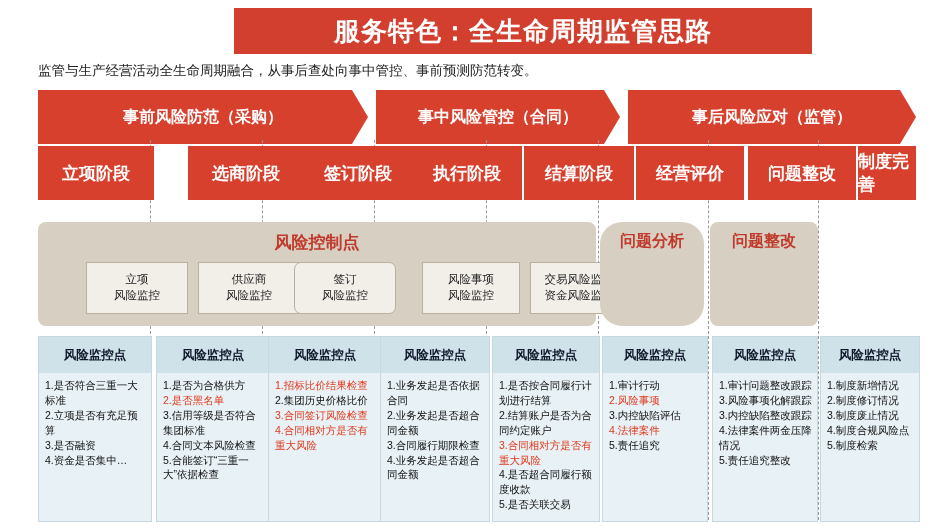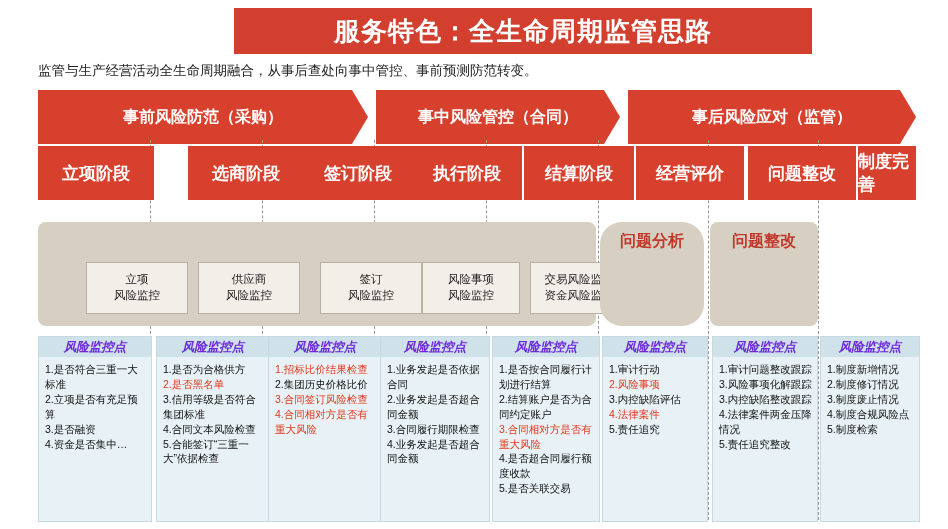--- a/index.html
+++ b/index.html
@@ -144,21 +144,21 @@
     color: #222222;
     display: flex;
     flex-direction: column;
     align-items: center;
     justify-content: center;
     line-height: 1.35;
     text-align: center;
   }
   .ctrl-box.c0 { left: 48px;  width: 100px; }
   .ctrl-box.c1 { left: 160px; width: 100px; }
-  .ctrl-box.c2 { left: 282px; width: 100px; }
+  .ctrl-box.c2 { left: 256px; width: 100px; border-radius: 7px; }
   .ctrl-box.c3 { left: 384px; width: 96px; }
   .ctrl-box.c4 { left: 492px; width: 96px; }
 
   
   .mon {
     position: absolute;
     top: 336px;
     height: 184px;
     background: #e8f1f5;
     border: 1px solid #c6d8e0;
@@ -166,29 +166,28 @@
   .mon.m0 { left: 38px;  width: 112px; }
   .mon.m1 { left: 156px; width: 112px; }
   .mon.m2 { left: 268px; width: 112px; }
   .mon.m3 { left: 380px; width: 108px; }
   .mon.m4 { left: 492px; width: 106px; }
   .mon.m5 { left: 602px; width: 104px; }
   .mon.m6 { left: 712px; width: 104px; }
   .mon.m7 { left: 820px; width: 98px; }
 
   .mon-head {
-    height: 20px;
+    height: 36px;
     background: #cfe2ea;
     display: flex;
     align-items: center;
     justify-content: center;
     font-size: 12.5px;
     font-weight: bold;
-    color: #6d28d9;
-    font-style: italic;
+    color: #0f172a;
   }
   .mon-body {
     padding: 5px 5px 0 6px;
     font-size: 10.5px;
     line-height: 1.42;
     color: #111111;
   }
   .mon-body .line { white-space: pre-wrap; }
   .mon-body .line.red { color: #e03a1e; }
 </style>
@@ -244,20 +243,21 @@
       </div>
     <div class="stage s6">
         <span>问题整改</span>
       </div>
     <div class="stage s7">
         <span>制度完善</span>
       </div>
   </div>
 
   <div class="band b-main">
+    <div class="band-title">风险控制点</div>
     <div class="ctrl-box c0">
       <span>立项</span>
       <span>风险监控</span>
     </div>
     <div class="ctrl-box c1">
       <span>供应商</span>
       <span>风险监控</span>
     </div>
     <div class="ctrl-box c2">
       <span>签订</span>

